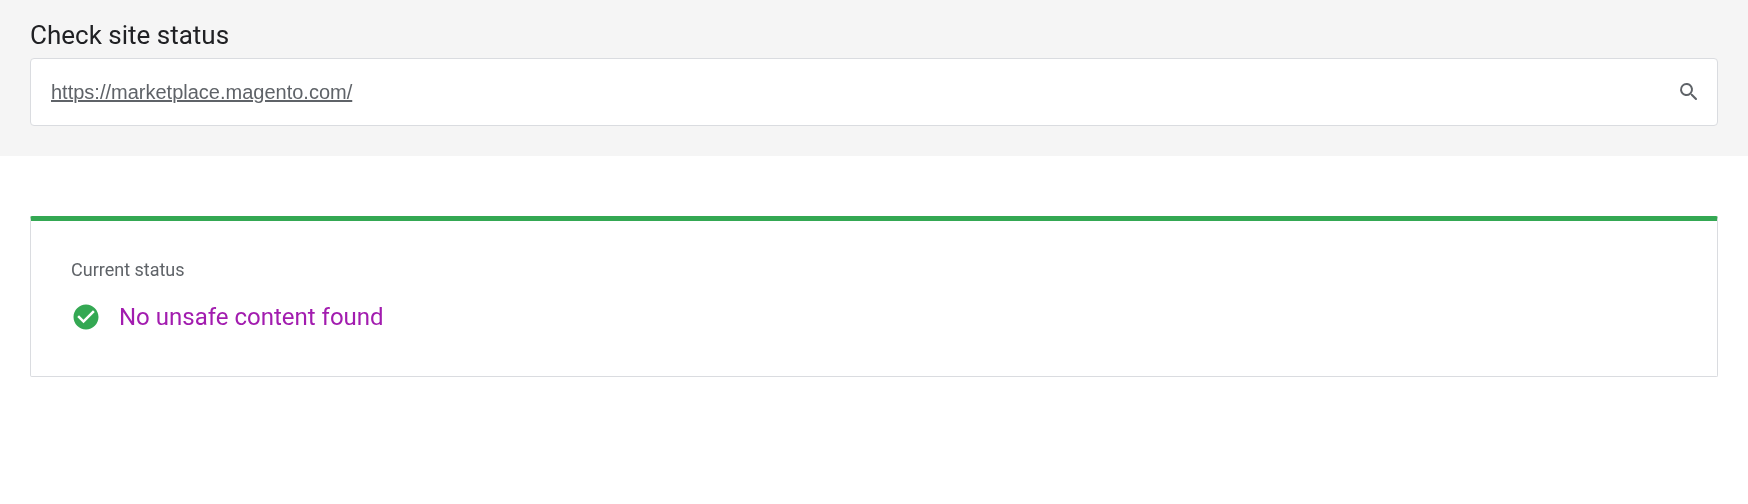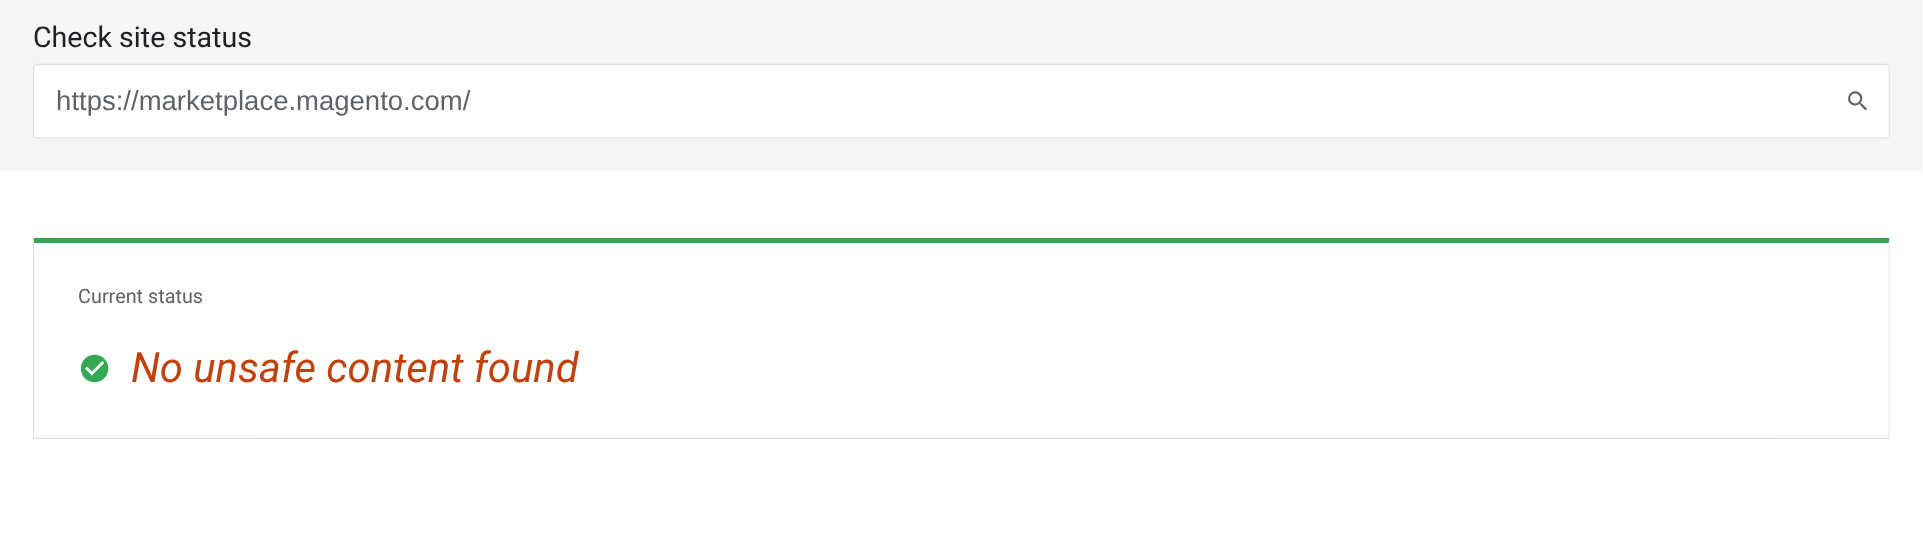--- a/index.html
+++ b/index.html
@@ -24,24 +24,25 @@
       border-radius: 4px;
       display: flex;
       align-items: center;
       padding: 0 16px;
       height: 68px;
     }
     .search-input {
       flex: 1;
       border: none;
       outline: none;
-      font-size: 25px;
+      font-size: 20px;
       color: #5f6368;
       background: transparent;
       padding: 8px 4px;
+      text-decoration: underline;
     }
     .search-icon {
       width: 24px;
       height: 24px;
       cursor: pointer;
       fill: #5f6368;
       flex-shrink: 0;
     }
     .result-area {
       padding: 60px 30px 30px;
@@ -49,39 +50,38 @@
     }
     .status-card {
       border: 1px solid #dadce0;
       border-top: 5px solid #34a853;
       border-radius: 2px 2px 2px 2px;
       padding: 38px 40px 44px;
     }
     .status-label {
       font-size: 18px;
       color: #5f6368;
-      margin-bottom: 36px;
+      margin-bottom: 22px;
     }
     .status-row {
       display: flex;
       align-items: center;
       gap: 18px;
     }
     .check-badge {
       width: 30px;
       height: 30px;
       fill: #34a853;
       flex-shrink: 0;
     }
     .status-message {
-      font-size: 38px;
-      color: #c2410c;
+      font-size: 24px;
+      color: #a21caf;
       font-weight: 400;
       line-height: 1;
-      font-style: italic;
     }
   </style>
 </head>
 <body>
 
 <div class="search-panel">
   <h1 class="heading">Check site status</h1>
   <div class="search-box">
     <input type="text" class="search-input" value="https://marketplace.magento.com/" style="">
     <svg class="search-icon" viewBox="0 0 24 24">

